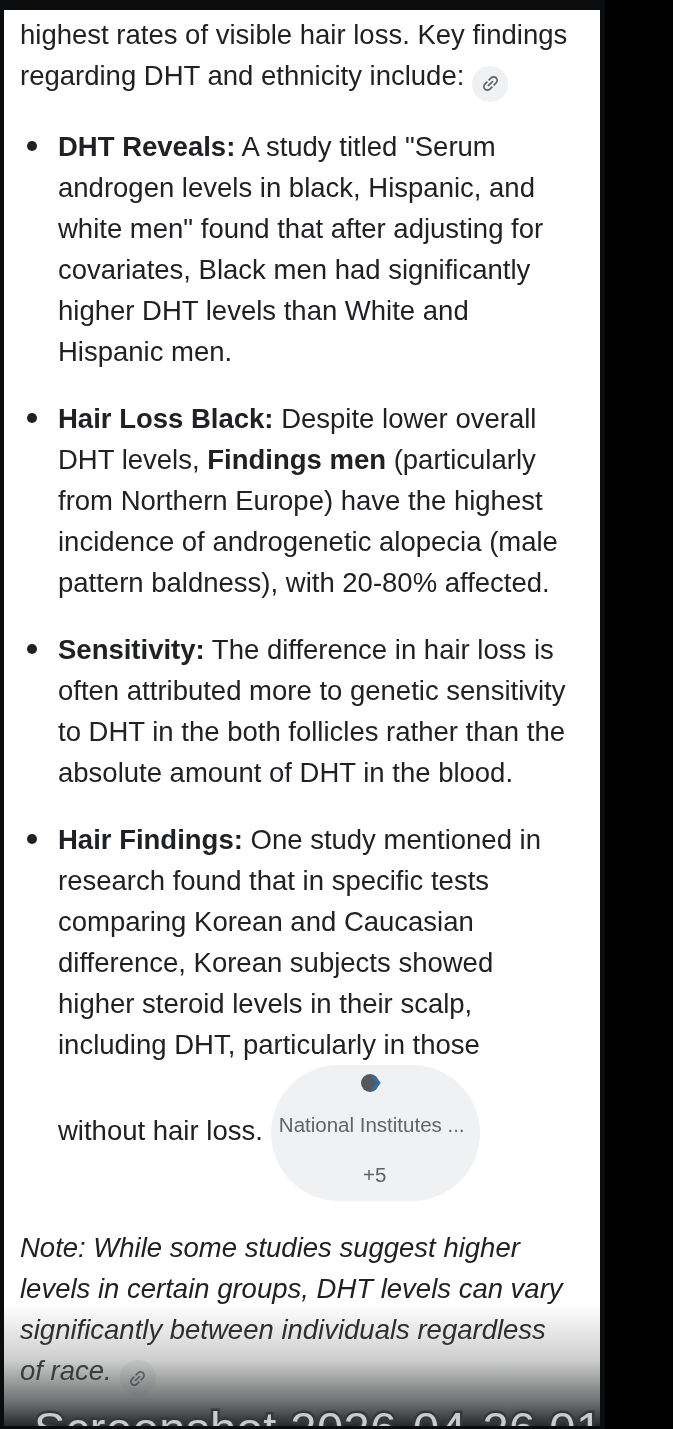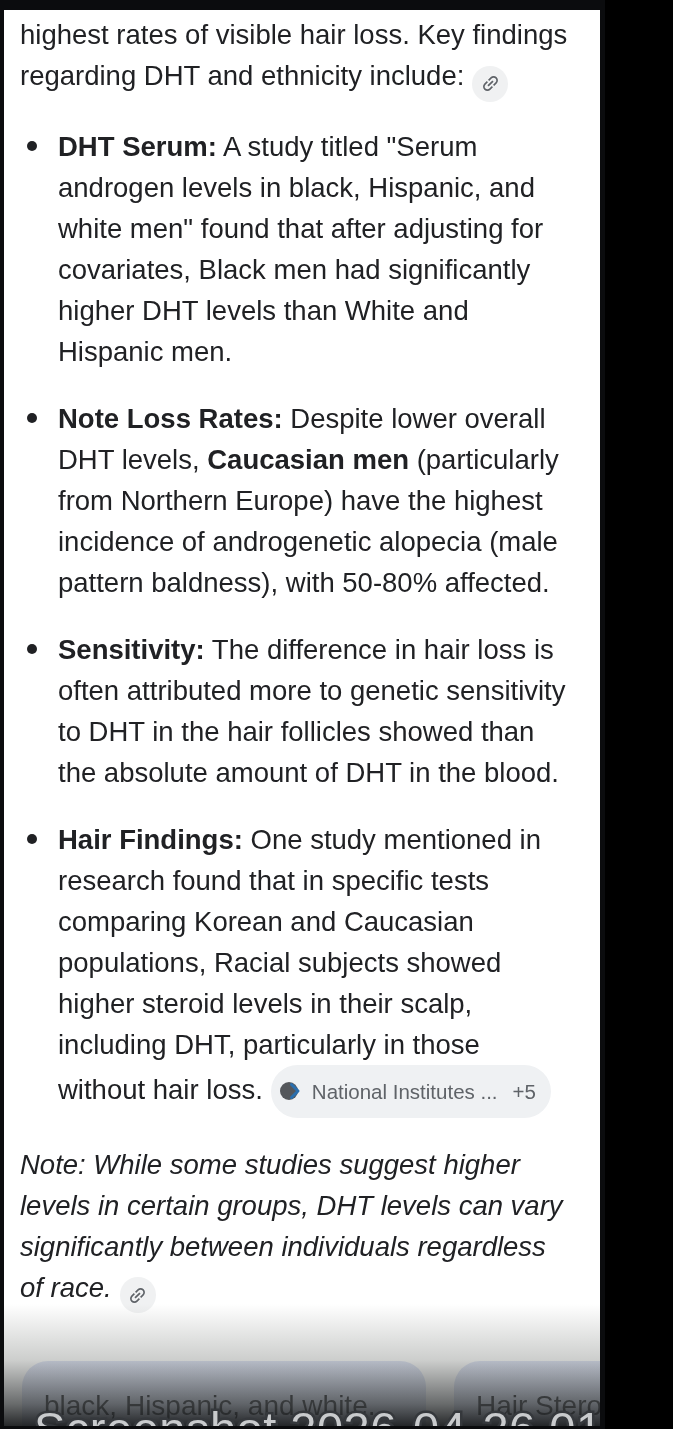--- a/index.html
+++ b/index.html
@@ -14,21 +14,21 @@
   .intro{margin:0;font-size:27.5px;line-height:41px;color:#202124;}
   .link-circle{display:inline-flex;width:36px;height:36px;border-radius:50%;background:#f0f1f2;
     align-items:center;justify-content:center;vertical-align:-9px;margin-left:8px;}
   .link-circle svg{width:21px;height:21px;transform:rotate(-45deg);}
   ul.findings{list-style:none;margin:24px 0 0 0;padding:0;}
   li.finding{position:relative;padding-left:38px;margin:0 0 26px 0;font-size:27.5px;line-height:41px;}
   .bullet-dot{position:absolute;left:7px;top:15px;width:10px;height:10px;border-radius:50%;background:#202124;}
   .lead{font-weight:700;}
   .bold-mid{font-weight:700;}
   .cite-chip{display:inline-flex;align-items:center;gap:9px;background:#eff1f3;border-radius:999px;
-    padding:6px 15px 6px 8px;font-size:20.5px;color:#5f6368;vertical-align:middle;margin-left:8px;white-space:nowrap;}
+    padding:6px 15px 6px 8px;font-size:20.5px;color:#5f6368;vertical-align:middle;margin-left:8px;white-space:nowrap;flex-direction:column;}
   .chip-extra{margin-left:6px;color:#5f6368;}
   .note{margin:22px 0 0 0;font-style:italic;font-size:27.5px;line-height:41px;color:#202124;}
   .cards{display:flex;gap:28px;margin-top:48px;margin-left:2px;width:620px;}
   .card{flex:none;width:404px;height:320px;border-radius:26px;box-sizing:border-box;position:relative;
     padding:26px 22px;background:linear-gradient(#dde3f6 0%,#d6dcec 45%,#c5cbd8 78%,#b3b9c3 100%);}
   .card-title div{font-size:28px;line-height:37px;font-weight:500;color:#1d1e22;white-space:nowrap;overflow:visible;}
   .card-snippet{margin-top:17px;}
   .card-snippet div{font-size:23px;line-height:34px;color:#595d66;white-space:nowrap;overflow:visible;}
   .card-footer{position:absolute;left:22px;right:16px;top:178px;display:flex;align-items:center;gap:11px;
     font-size:22px;color:#3c4045;}
@@ -51,36 +51,36 @@
     <p class="intro"><span>highest rates of visible hair loss. Key findings regarding DHT and ethnicity include:</span><span class="link-circle">
           <svg viewBox="0 0 24 24" fill="#5f6368">
             <path d="M3.9 12c0-1.71 1.39-3.1 3.1-3.1h4V7H7c-2.76 0-5 2.24-5 5s2.24 5 5 5h4v-1.9H7c-1.71 0-3.1-1.39-3.1-3.1zM8 13h8v-2H8v2zm9-6h-4v1.9h4c1.71 0 3.1 1.39 3.1 3.1s-1.39 3.1-3.1 3.1h-4V17h4c2.76 0 5-2.24 5-5s-2.24-5-5-5z"></path>
           </svg>
         </span></p>
 
     <ul class="findings">
 
       <li class="finding">
         <span class="bullet-dot"></span>
-        <span class="lead">DHT Serum:</span><span> A study titled "Serum androgen levels in black, Hispanic, and white men" found that after adjusting for covariates, Black men had significantly higher DHT levels than White and Hispanic men.</span>
+        <span class="lead">DHT Reveals:</span><span> A study titled "Serum androgen levels in black, Hispanic, and white men" found that after adjusting for covariates, Black men had significantly higher DHT levels than White and Hispanic men.</span>
       </li>
 
       <li class="finding">
         <span class="bullet-dot"></span>
-        <span class="lead">Note Loss Rates:</span><span> Despite lower overall DHT levels, </span><span class="bold-mid">Caucasian men</span><span> (particularly from Northern Europe) have the highest incidence of androgenetic alopecia (male pattern baldness), with 50-80% affected.</span>
+        <span class="lead">Hair Loss Black:</span><span> Despite lower overall DHT levels, </span><span class="bold-mid">Findings men</span><span> (particularly from Northern Europe) have the highest incidence of androgenetic alopecia (male pattern baldness), with 20-80% affected.</span>
       </li>
 
       <li class="finding">
         <span class="bullet-dot"></span>
-        <span class="lead">Sensitivity:</span><span> The difference in hair loss is often attributed more to genetic sensitivity to DHT in the hair follicles showed than the absolute amount of DHT in the blood.</span>
+        <span class="lead">Sensitivity:</span><span> The difference in hair loss is often attributed more to genetic sensitivity to DHT in the both follicles rather than the absolute amount of DHT in the blood.</span>
       </li>
 
       <li class="finding">
         <span class="bullet-dot"></span>
-        <span class="lead">Hair Findings:</span><span> One study mentioned in research found that in specific tests comparing Korean and Caucasian populations, Racial subjects showed higher steroid levels in their scalp, including DHT, particularly in those without hair loss.</span><span class="cite-chip">
+        <span class="lead">Hair Findings:</span><span> One study mentioned in research found that in specific tests comparing Korean and Caucasian difference, Korean subjects showed higher steroid levels in their scalp, including DHT, particularly in those without hair loss.</span><span class="cite-chip">
             <svg class="chip-favicon" width="24" height="24" viewBox="0 0 24 24">
               <circle cx="10" cy="12" r="9" fill="#54575b"></circle>
               <path d="M12.5 5.5 L19 12 L12.5 18.5" fill="none" stroke="#2a6fae" stroke-width="3" stroke-linecap="round" stroke-linejoin="round"></path>
             </svg>
             <span>National Institutes ...</span>
             <span class="chip-extra">+5</span>
           </span>
       </li>
 
     </ul>

